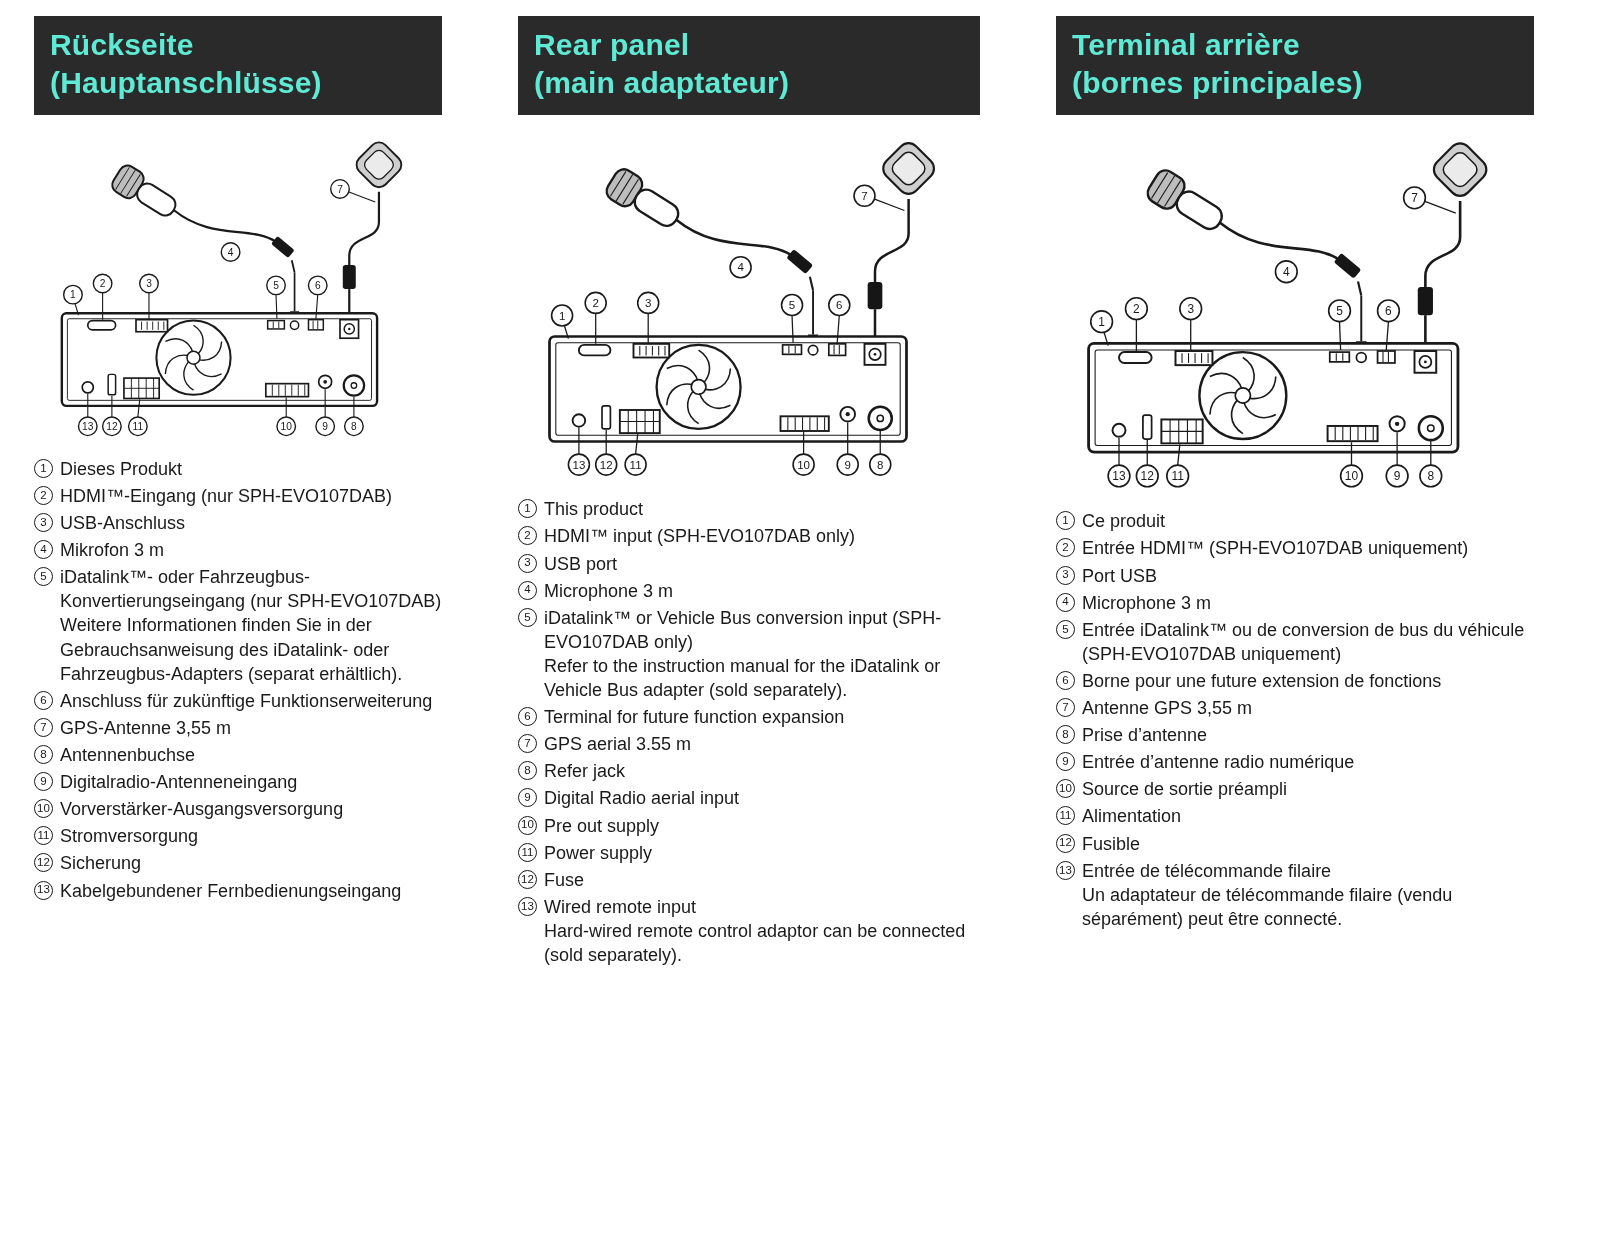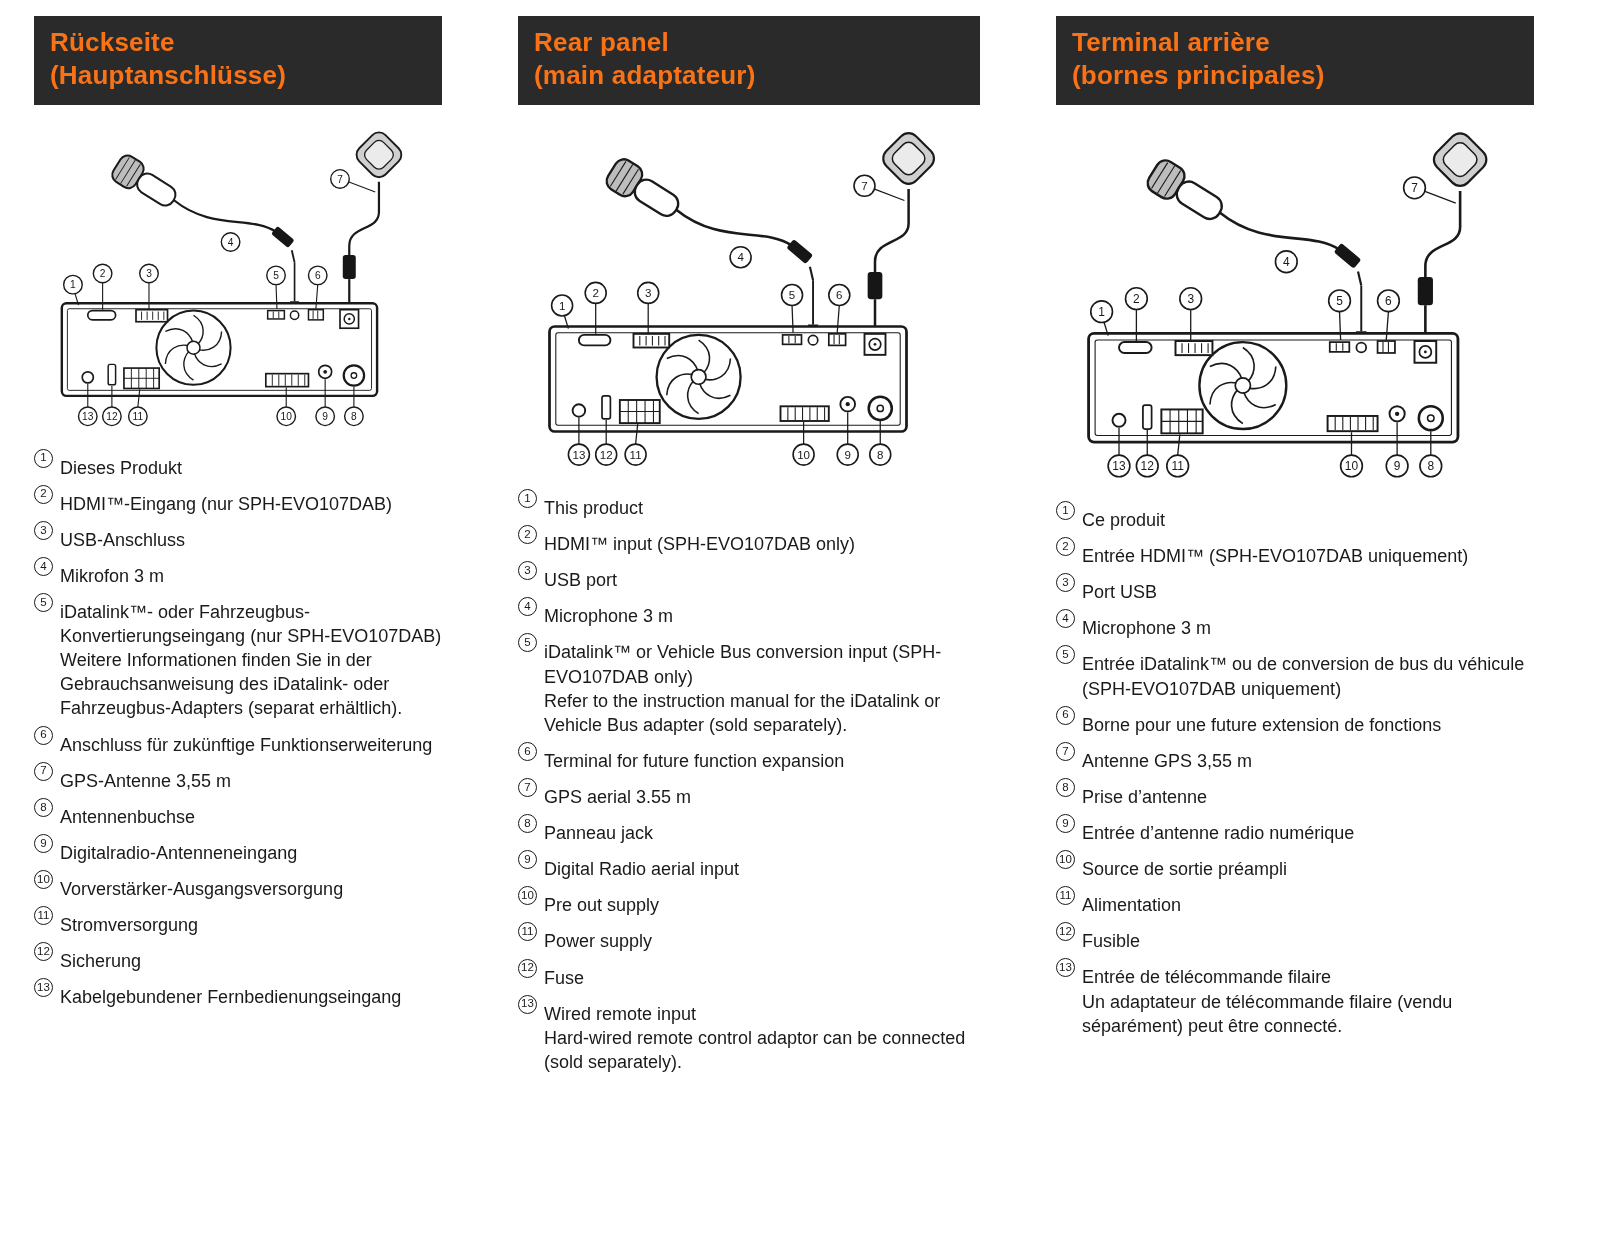--- a/index.html
+++ b/index.html
@@ -1,28 +1,28 @@
 <!DOCTYPE html>
 <html><head>
 <meta charset="utf-8">
 <style>
   html,body{margin:0;padding:0;background:#ffffff;}
   body{font-family:"Liberation Sans","DejaVu Sans",sans-serif;color:#1a1a1a;}
   .page{width:1600px;min-height:1238px;box-sizing:border-box;padding:16px 34px 24px 34px;
         display:grid;grid-template-columns:408px 462px 478px;column-gap:76px;align-items:start;}
-  .hdr{background:#2a2a2a;color:#f97316;font-weight:700;font-size:26px;line-height:1.28;
+  .hdr{background:#2a2a2a;color:#5eead4;font-weight:700;font-size:30px;line-height:1.28;
        padding:10px 28px 12px 16px;letter-spacing:.2px;}
   .diagram{margin:22px 0 14px 0;}
   .diagram svg{display:block;width:100%;height:auto;margin:0 auto;}
   .items{font-size:18px;line-height:1.34;}
   .item{display:flex;gap:7px;margin-bottom:3px;}
   .marker{flex:0 0 auto;width:19px;height:19px;border:1.4px solid #1a1a1a;border-radius:50%;
           display:inline-flex;align-items:center;justify-content:center;
           font-size:11.5px;margin-top:2px;box-sizing:border-box;}
-  .item-body{display:block;flex:1 1 auto;margin-top:9px;}
+  .item-body{display:block;flex:1 1 auto;}
   .item-text{display:block;}
   .item-note{display:block;}
   svg text.co{font-family:"Liberation Sans","DejaVu Sans",sans-serif;font-size:11px;fill:#1a1a1a;}
 </style>
 </head>
 <body>
 
 <div class="page">
 
   <section class="col">
@@ -550,21 +550,21 @@
           <span class="marker">7</span>
           <span class="item-body">
             <span class="item-text">GPS aerial 3.55 m</span>
 
           </span>
         </div>
 
         <div class="item">
           <span class="marker">8</span>
           <span class="item-body">
-            <span class="item-text">Panneau jack</span>
+            <span class="item-text">Refer jack</span>
 
           </span>
         </div>
 
         <div class="item">
           <span class="marker">9</span>
           <span class="item-body">
             <span class="item-text">Digital Radio aerial input</span>
 
           </span>

